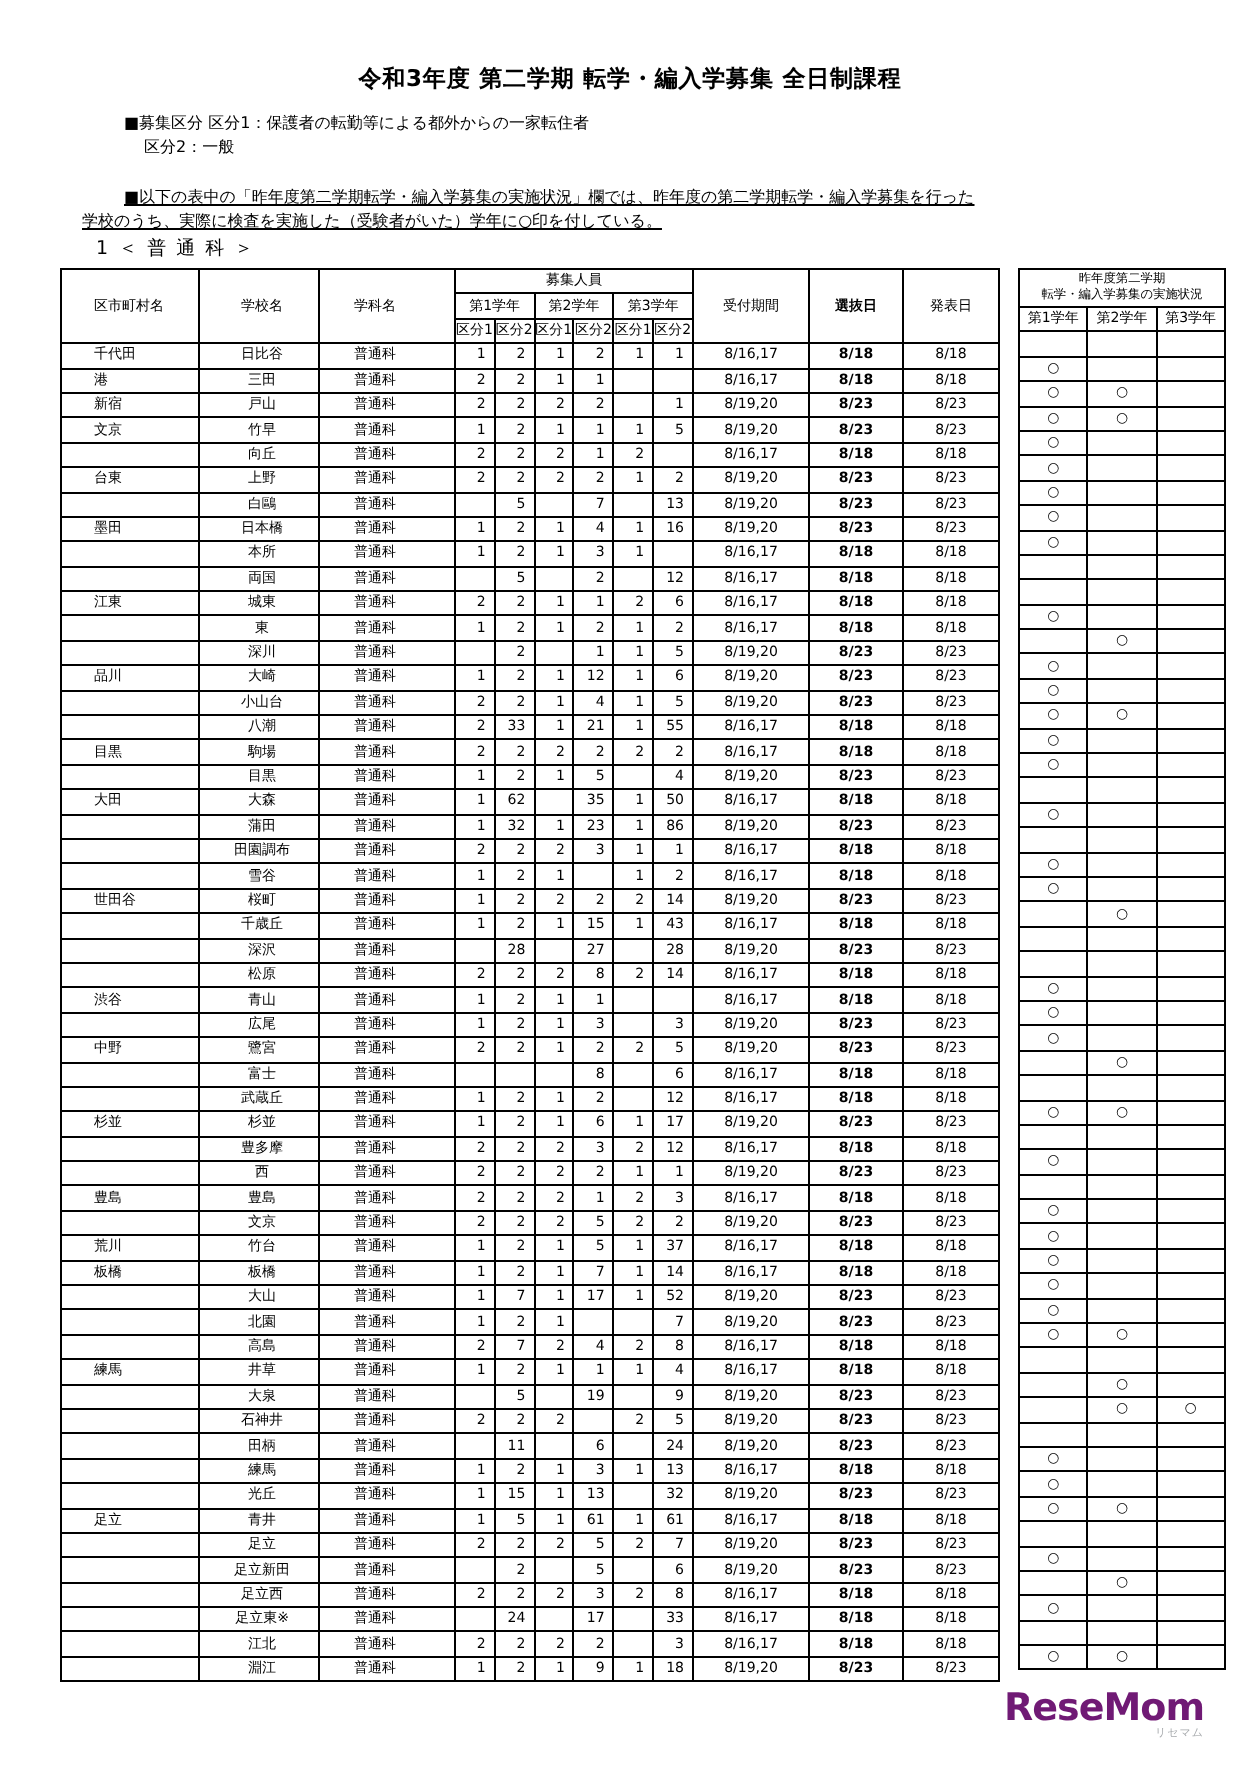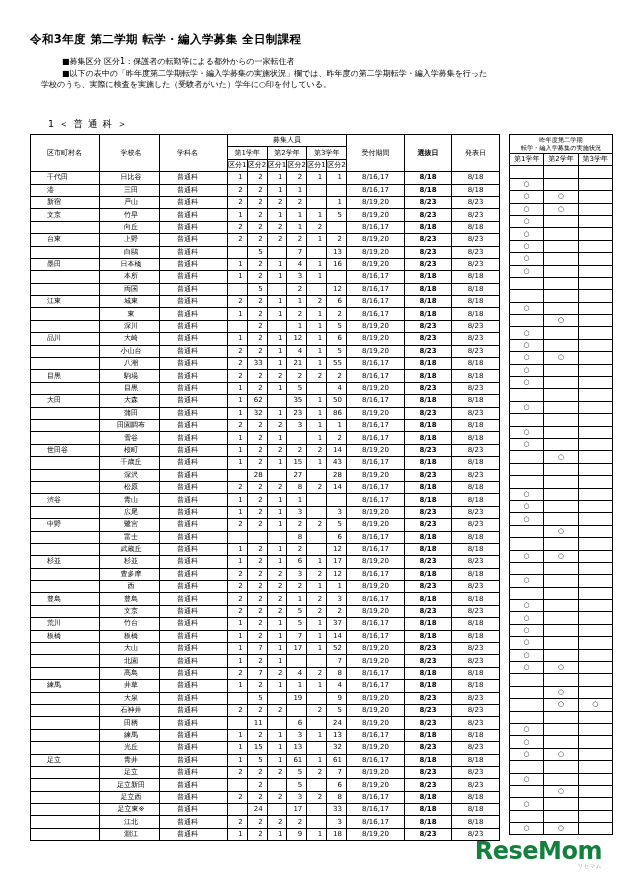--- a/index.html
+++ b/index.html
@@ -26,40 +26,42 @@
     position: absolute;
     left: 30px;
     top: 32px;
     width: 570px;
   }
   .doc-title {
     font-size: 11.5px;
     font-weight: bold;
     letter-spacing: 0.4px;
     white-space: nowrap;
+    text-align: center;
   }
   .notes {
     margin-top: 9px;
     font-size: 8px;
     line-height: 1.45;
   }
   .note-line {
     white-space: nowrap;
     padding-left: 32px;
   }
   .note-indent {
     padding-left: 42px;
     white-space: nowrap;
   }
   .note-indent2 {
     padding-left: 11px;
     white-space: nowrap;
   }
   .note-block {
-    margin-top: 0;
+    margin-top: 14px;
+    text-decoration: underline;
   }
   .section-label {
     position: absolute;
     left: 48px;
     top: 118px;
     font-size: 9.5px;
     letter-spacing: 1px;
     white-space: nowrap;
   }
 
@@ -120,41 +122,42 @@
     line-height: 1.25;
     padding: 1px 0;
   }
   .brand {
     position: absolute;
     right: 26px;
     bottom: 22px;
     text-align: right;
   }
   .brand-main {
-    font-size: 24px;
+    font-size: 19px;
     font-weight: bold;
-    color: #15803d;
+    color: #701a75;
     letter-spacing: -0.5px;
   }
   .brand-sub {
     font-size: 5.5px;
     color: #a8abae;
     letter-spacing: 0.5px;
     margin-top: -2px;
   }
 </style>
 </head>
 <body>
 
 <div class="page">
 
   <div class="doc-head">
     <div class="doc-title">令和3年度 第二学期 転学・編入学募集  全日制課程</div>
     <div class="notes">
       <div class="note-line">■募集区分 区分1：保護者の転勤等による都外からの一家転住者</div>
+      <div class="note-indent">区分2：一般</div>
       <div class="note-block">
         <div class="note-line">■以下の表中の「昨年度第二学期転学・編入学募集の実施状況」欄では、昨年度の第二学期転学・編入学募集を行った</div>
         <div class="note-indent2">学校のうち、実際に検査を実施した（受験者がいた）学年に○印を付している。</div>
       </div>
     </div>
   </div>
 
   <div class="section-label">1 ＜ 普 通 科 ＞</div>
 
   <div class="tables-wrap">

